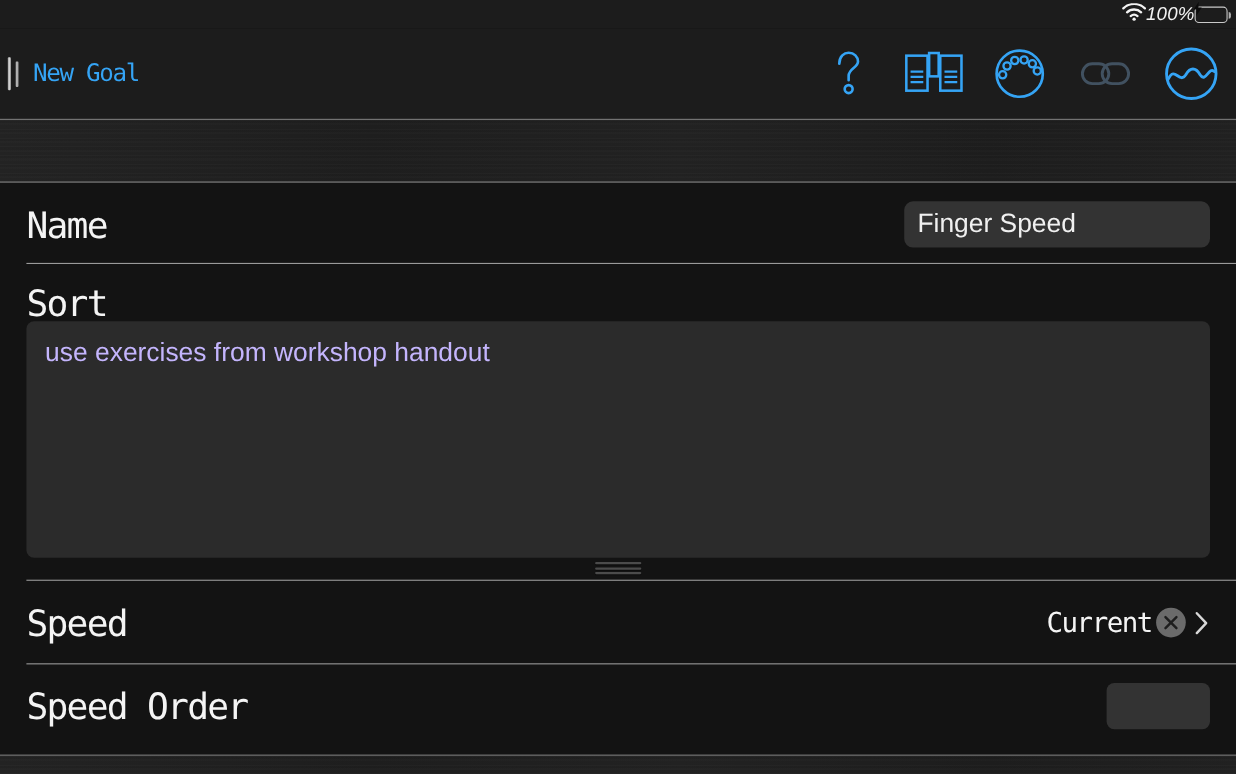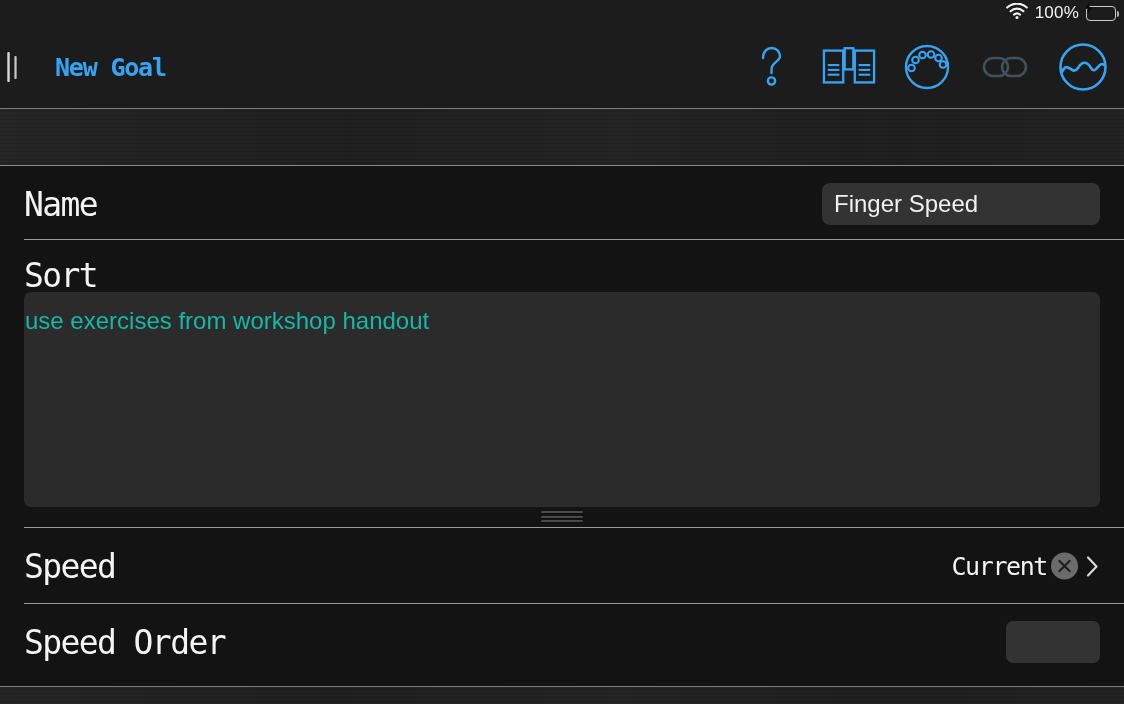--- a/index.html
+++ b/index.html
@@ -27,21 +27,22 @@
     height: 26px;
     background: #1c1c1c;
     display: flex;
     align-items: center;
     justify-content: flex-end;
     padding-right: 8px;
   }
   .status-right {
     display: flex;
     align-items: center;
-    gap: 7px;
+    gap: 0;
+    font-style: italic;
   }
   .wifi-icon { display: block; }
   .battery-pct {
     color: #f2f2f2;
     font-size: 17px;
     letter-spacing: 0.2px;
     font-family: "Liberation Sans", sans-serif;
   }
   .battery {
     position: relative;
@@ -100,24 +101,24 @@
     width: 3px;
     height: 30px;
     background: linear-gradient(to right, #6a6a6a, #e8e8e8 40%, #8a8a8a);
     border-radius: 1px;
   }
   .split-handle .bar.short {
     height: 23px;
     background: linear-gradient(to right, #5a5a5a, #cfcfcf 45%, #6a6a6a);
   }
   .nav-title {
-    margin-left: 55px;
+    margin-left: 30px;
     color: #35a4f5;
-    font-size: 25px;
-    font-weight: bold;
+    font-size: 22px;
+    font-weight: normal;
     font-family: "DejaVu Sans Mono", monospace;
     letter-spacing: -1.2px;
   }
   .nav-icons {
     position: absolute;
     right: 14px;
     top: 50%;
     transform: translateY(-50%);
     display: flex;
     align-items: center;
@@ -212,24 +213,24 @@
     top: 52px;
     width: 1076px;
     height: 215px;
   }
   .notes-area {
     width: 100%;
     height: 100%;
     background: #2b2b2b;
     border: none;
     border-radius: 7px;
-    color: #14b8a6;
+    color: #c4b5fd;
     font-size: 24px;
     font-family: "Liberation Sans", sans-serif;
-    padding: 14px 1px;
+    padding: 14px 17px;
     resize: none;
     outline: none;
     line-height: 1.25;
   }
   .grabber {
     position: absolute;
     left: 50%;
     transform: translateX(-50%);
     top: 271px;
     width: 42px;

